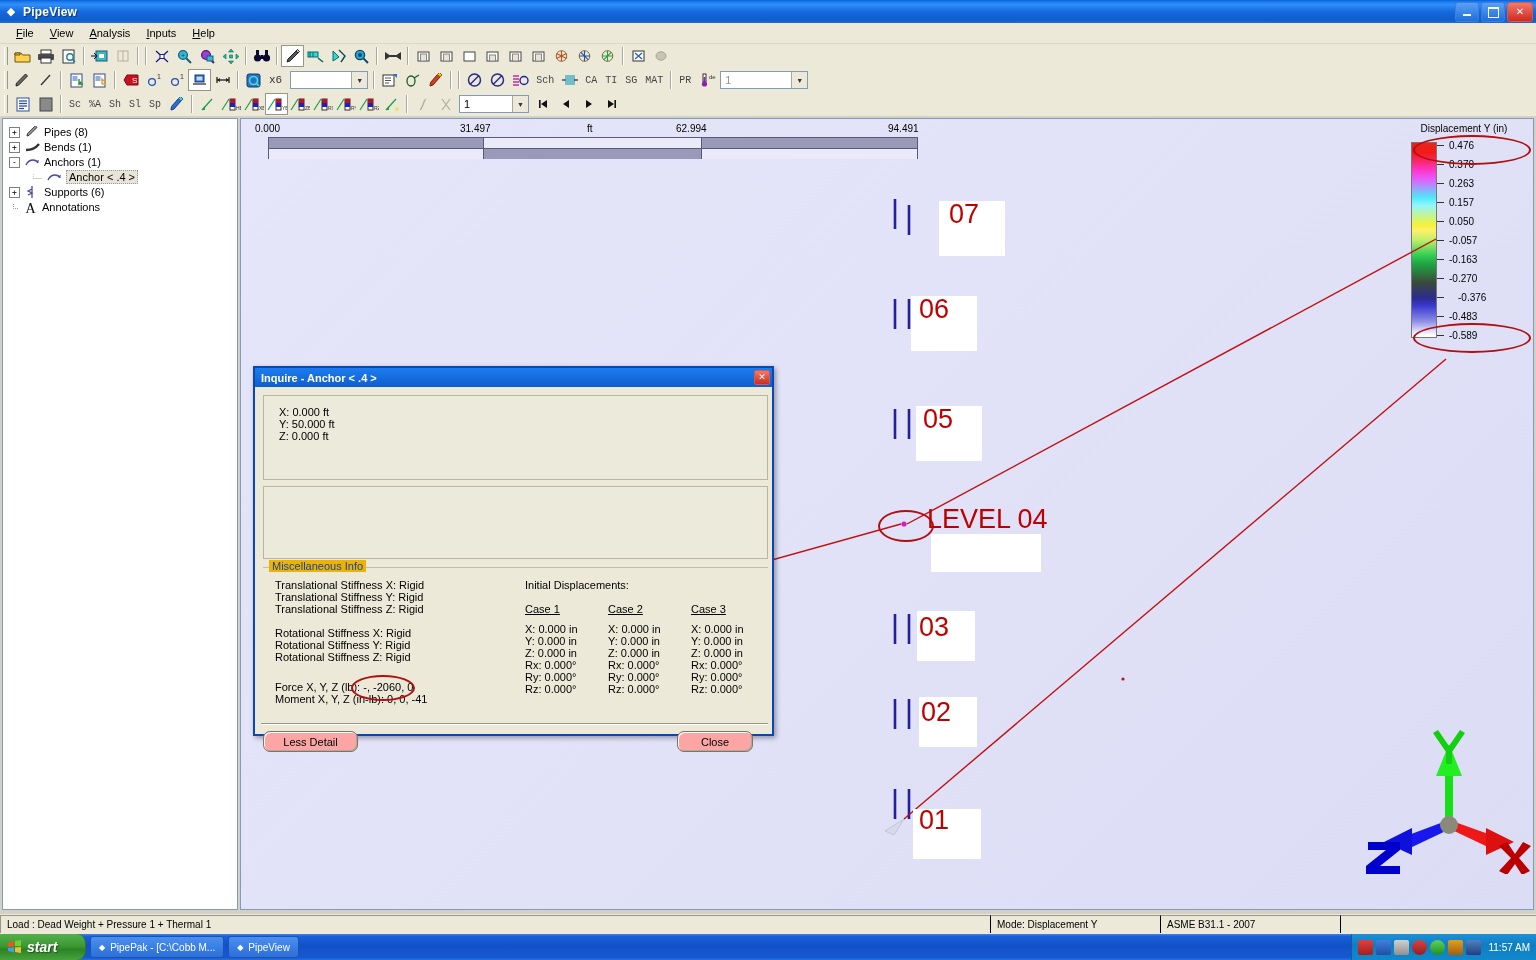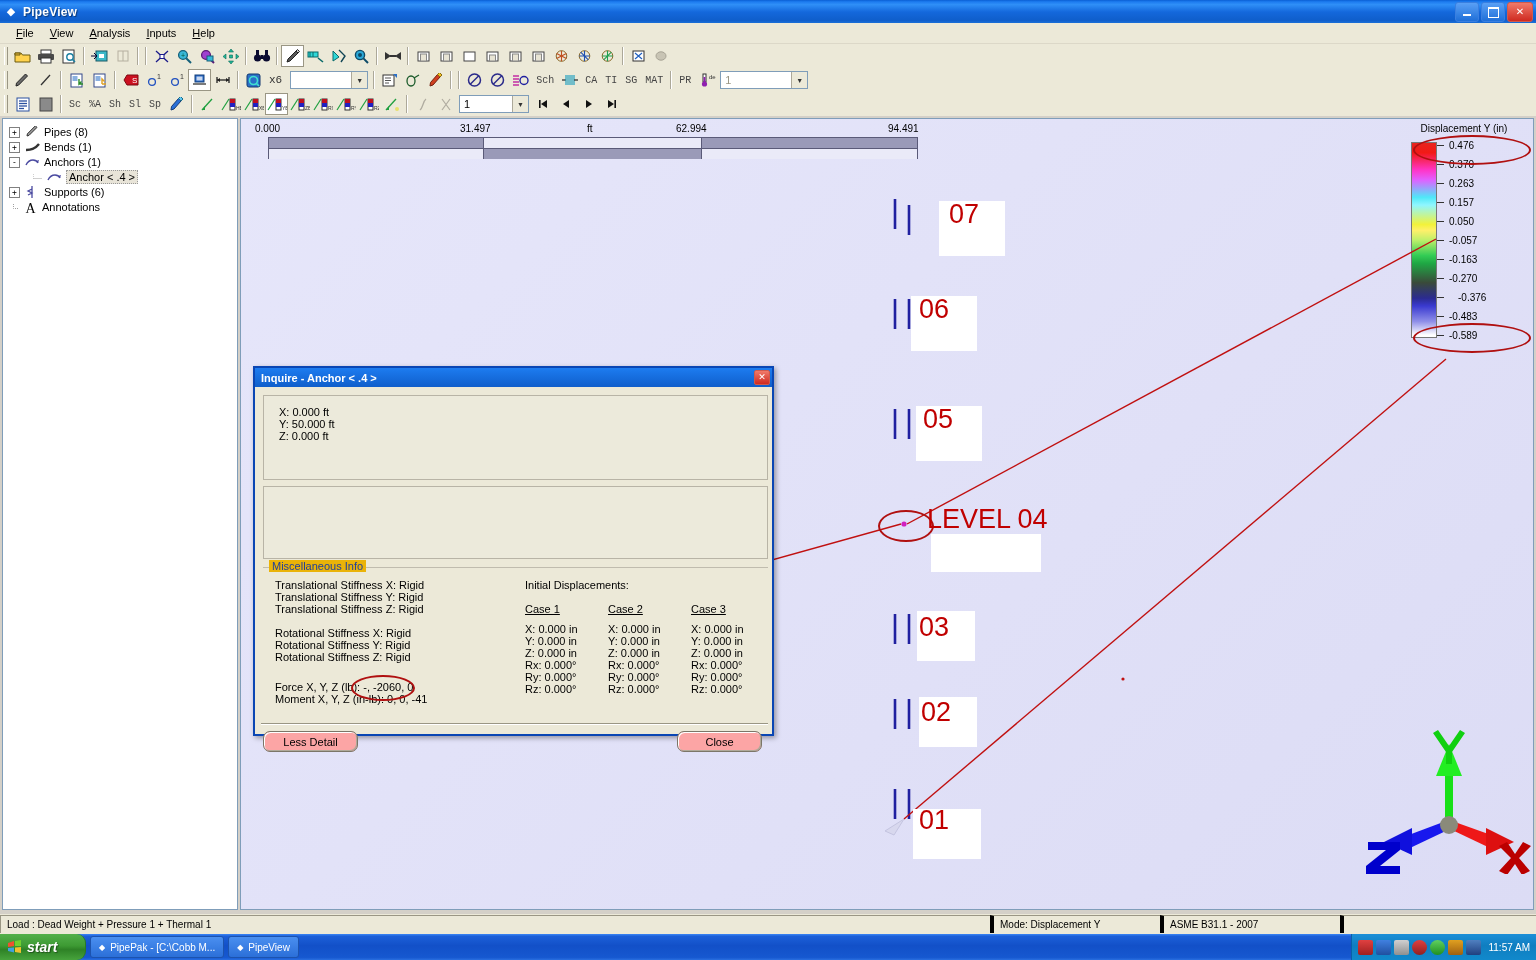--- a/index.html
+++ b/index.html
@@ -180,29 +180,29 @@
   .case-col{width:83px;}
   .case-hdr{text-decoration:underline;margin-bottom:8px;}
   .case-col div{line-height:12px;}
   .dlg-sep{position:absolute;left:6px;top:336px;width:507px;height:1px;background:#9a9684;border-bottom:1px solid #fff;}
   .btn{
     position:absolute;height:21px;background:#fca5a5;border:1px solid #7b7668;border-radius:7px;
     box-shadow:inset 1px 1px 0 #fff,inset -1px -1px 0 #b0aa9a;
     display:flex;align-items:center;justify-content:center;font-size:11px;color:#000;box-sizing:border-box;
   }
   #lessDetailBtn{left:8px;top:344px;width:95px;}
-  #closeBtn{left:422px;top:344px;width:85px;}
+  #closeBtn{left:422px;top:344px;width:76px;}
 
   
   .statusbar{
     position:absolute;left:0;top:914px;width:1536px;height:20px;
     background:#ece9d8;display:flex;align-items:center;box-sizing:border-box;
   }
   .sb-cell{height:18px;display:flex;align-items:center;padding:0 6px;box-sizing:border-box;
-    border-left:4px solid #000000;border-top:1px solid #9a9684;font-size:10px;color:#000;}
+    border-left:1px solid #000000;border-top:1px solid #9a9684;font-size:10px;color:#000;}
   .sb-cell.first{border-left:1px solid #9a9684;}
 
   
   .taskbar{
     position:absolute;left:0;top:934px;width:1536px;height:26px;
     background:linear-gradient(to bottom,#3b86f5 0%,#1c5fd8 9%,#1250c8 45%,#1658d0 90%,#2a6fe0 100%);
     display:flex;align-items:center;
   }
   .startbtn{
     width:86px;height:26px;

